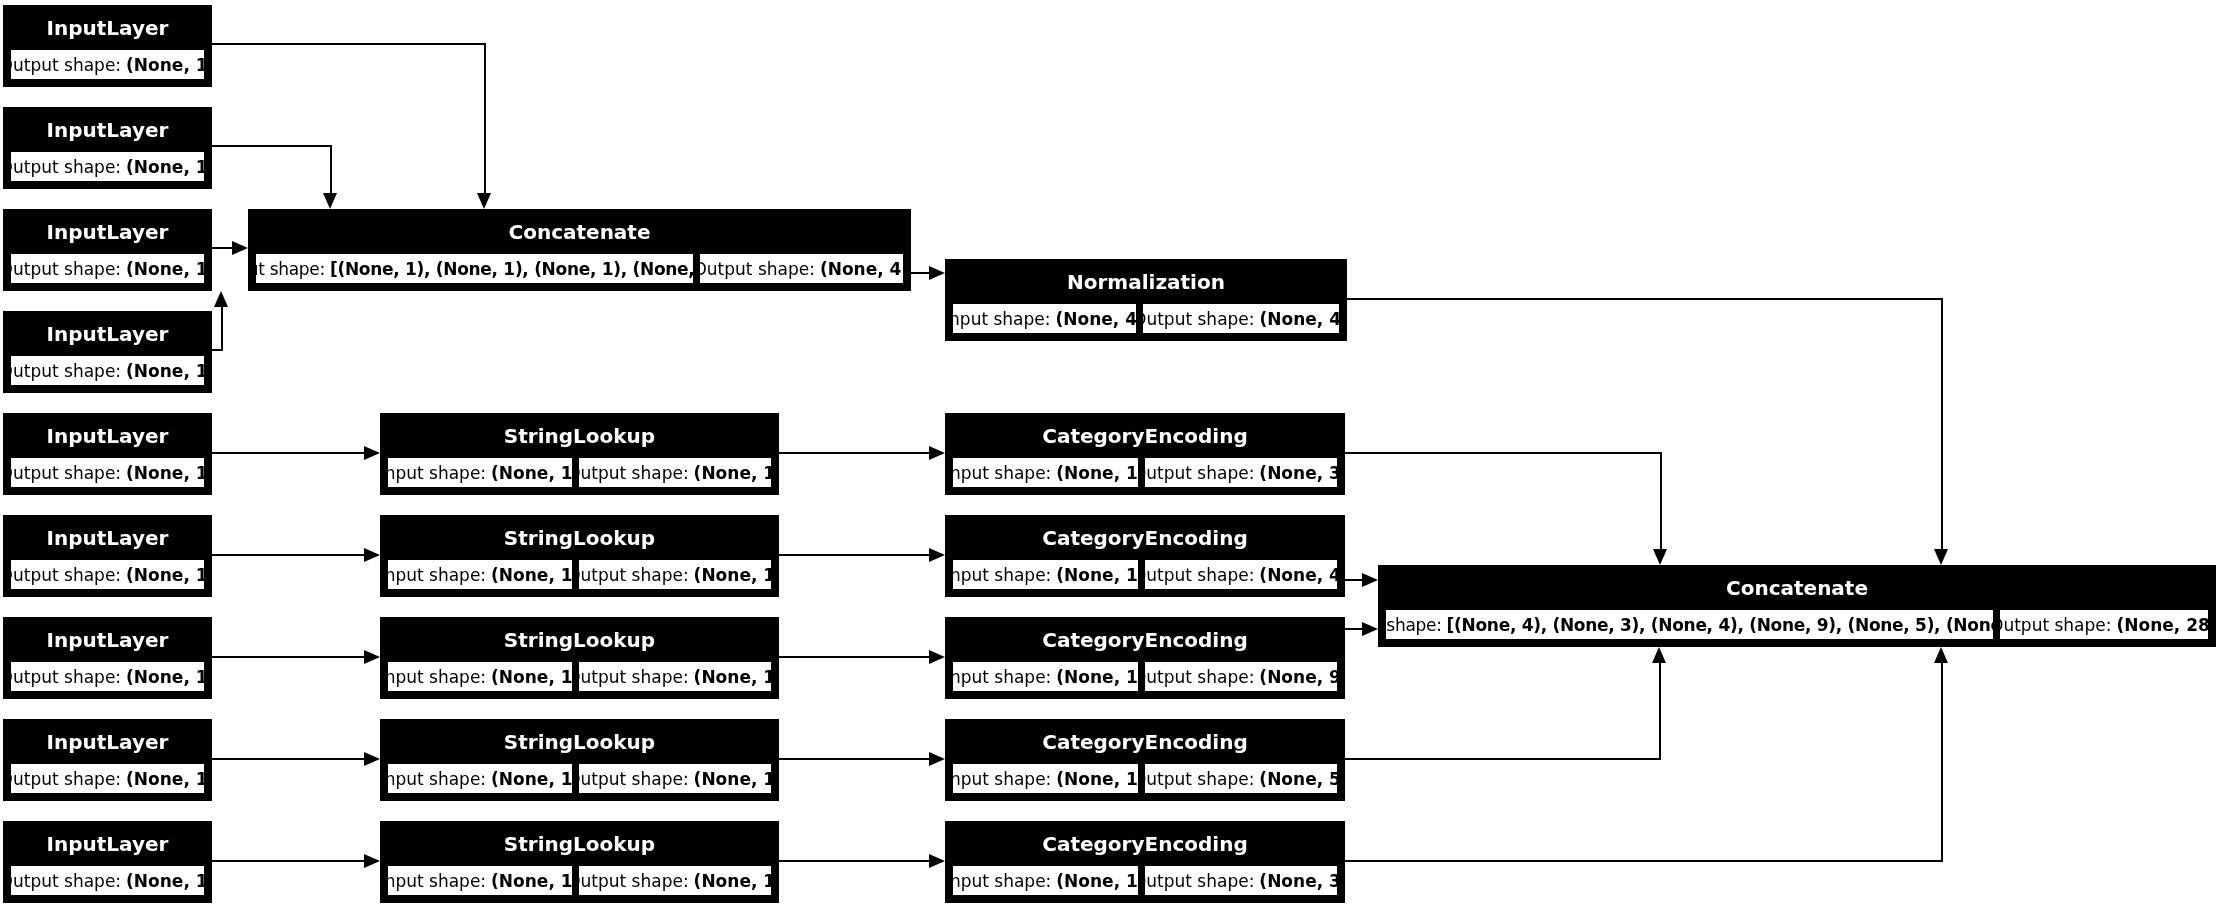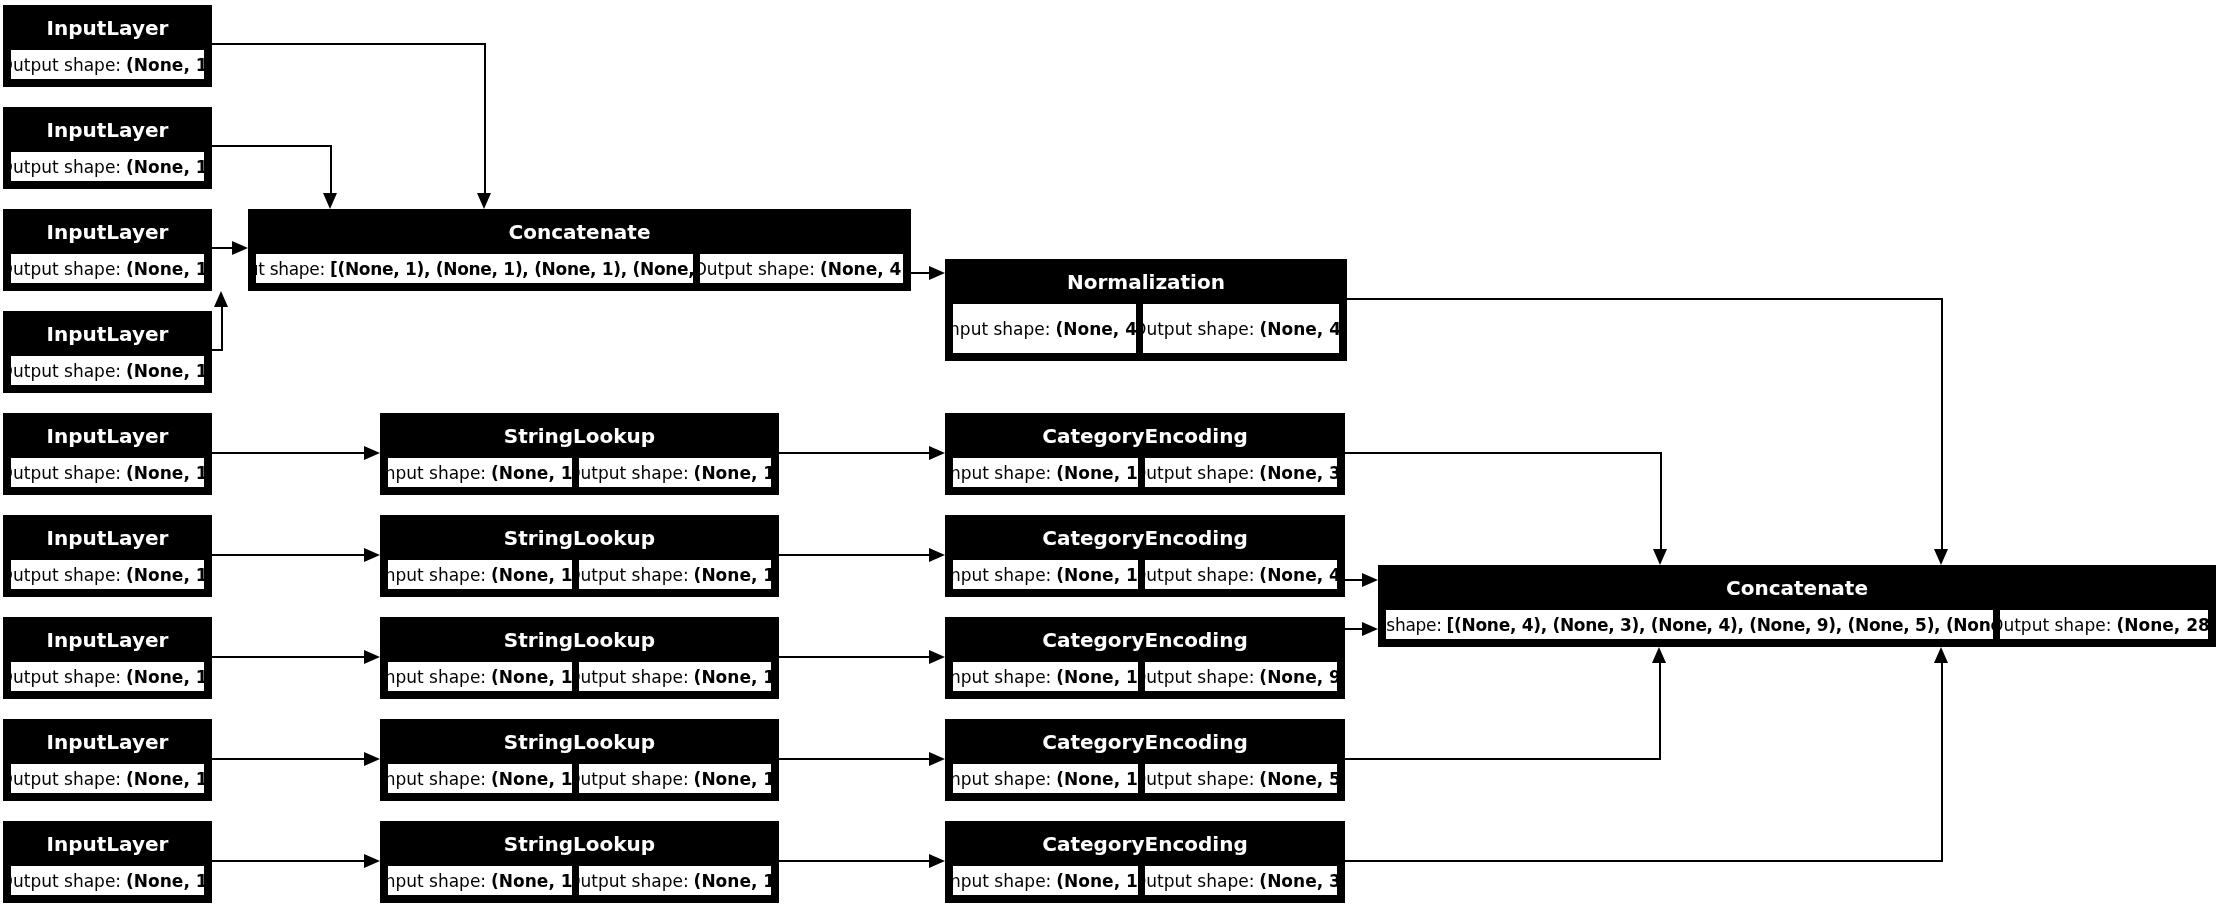--- a/index.html
+++ b/index.html
@@ -153,21 +153,21 @@
           <span class="lbl">Input shape:</span>
           <span class="val">[(None, 1), (None, 1), (None, 1), (None, 1)]</span>
         </div>
       <div class="cell" style="flex:206 1 0">
           <span class="lbl">Output shape:</span>
           <span class="val">(None, 4)</span>
         </div>
     </div>
   </div>
 
-  <div class="node" style="left:945px;top:259px;width:402px;height:102px">
+  <div class="node" style="left:945px;top:259px;width:402px;height:82px">
     <div class="hdr">Normalization</div>
     <div class="nbody">
       <div class="cell" style="flex:193 1 0">
           <span class="lbl">Input shape:</span>
           <span class="val">(None, 4)</span>
         </div>
       <div class="cell" style="flex:208 1 0">
           <span class="lbl">Output shape:</span>
           <span class="val">(None, 4)</span>
         </div>

